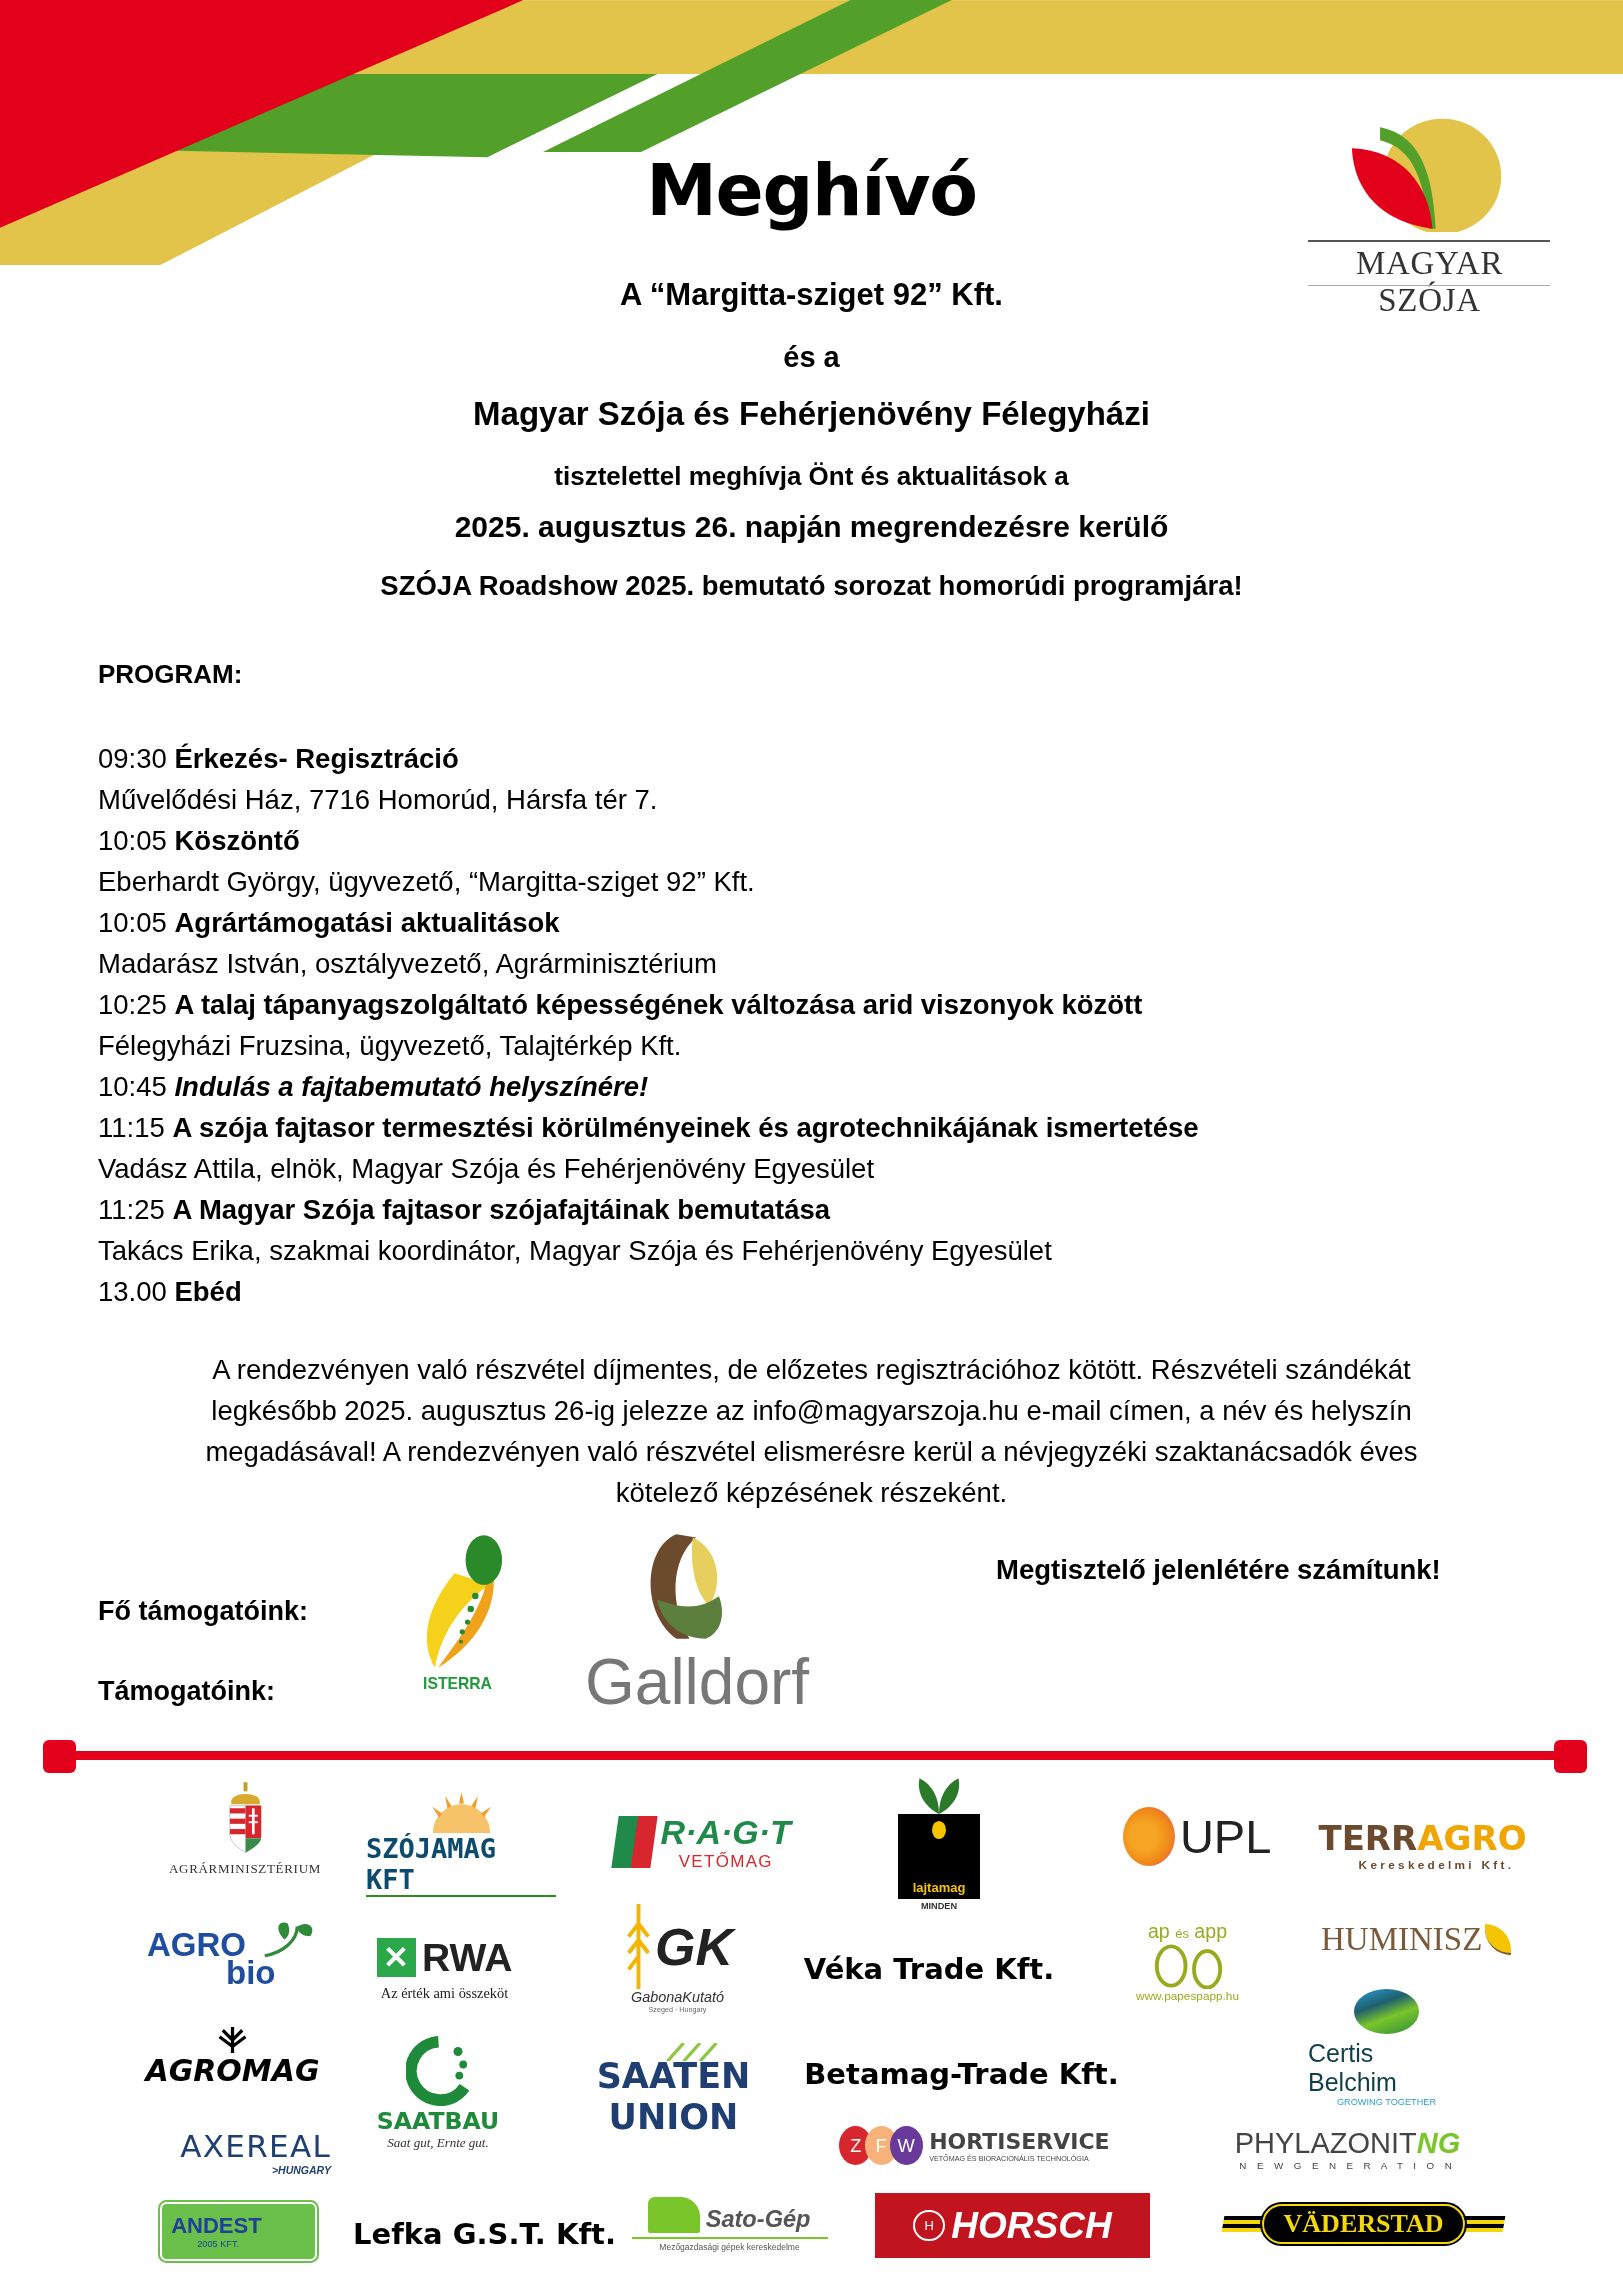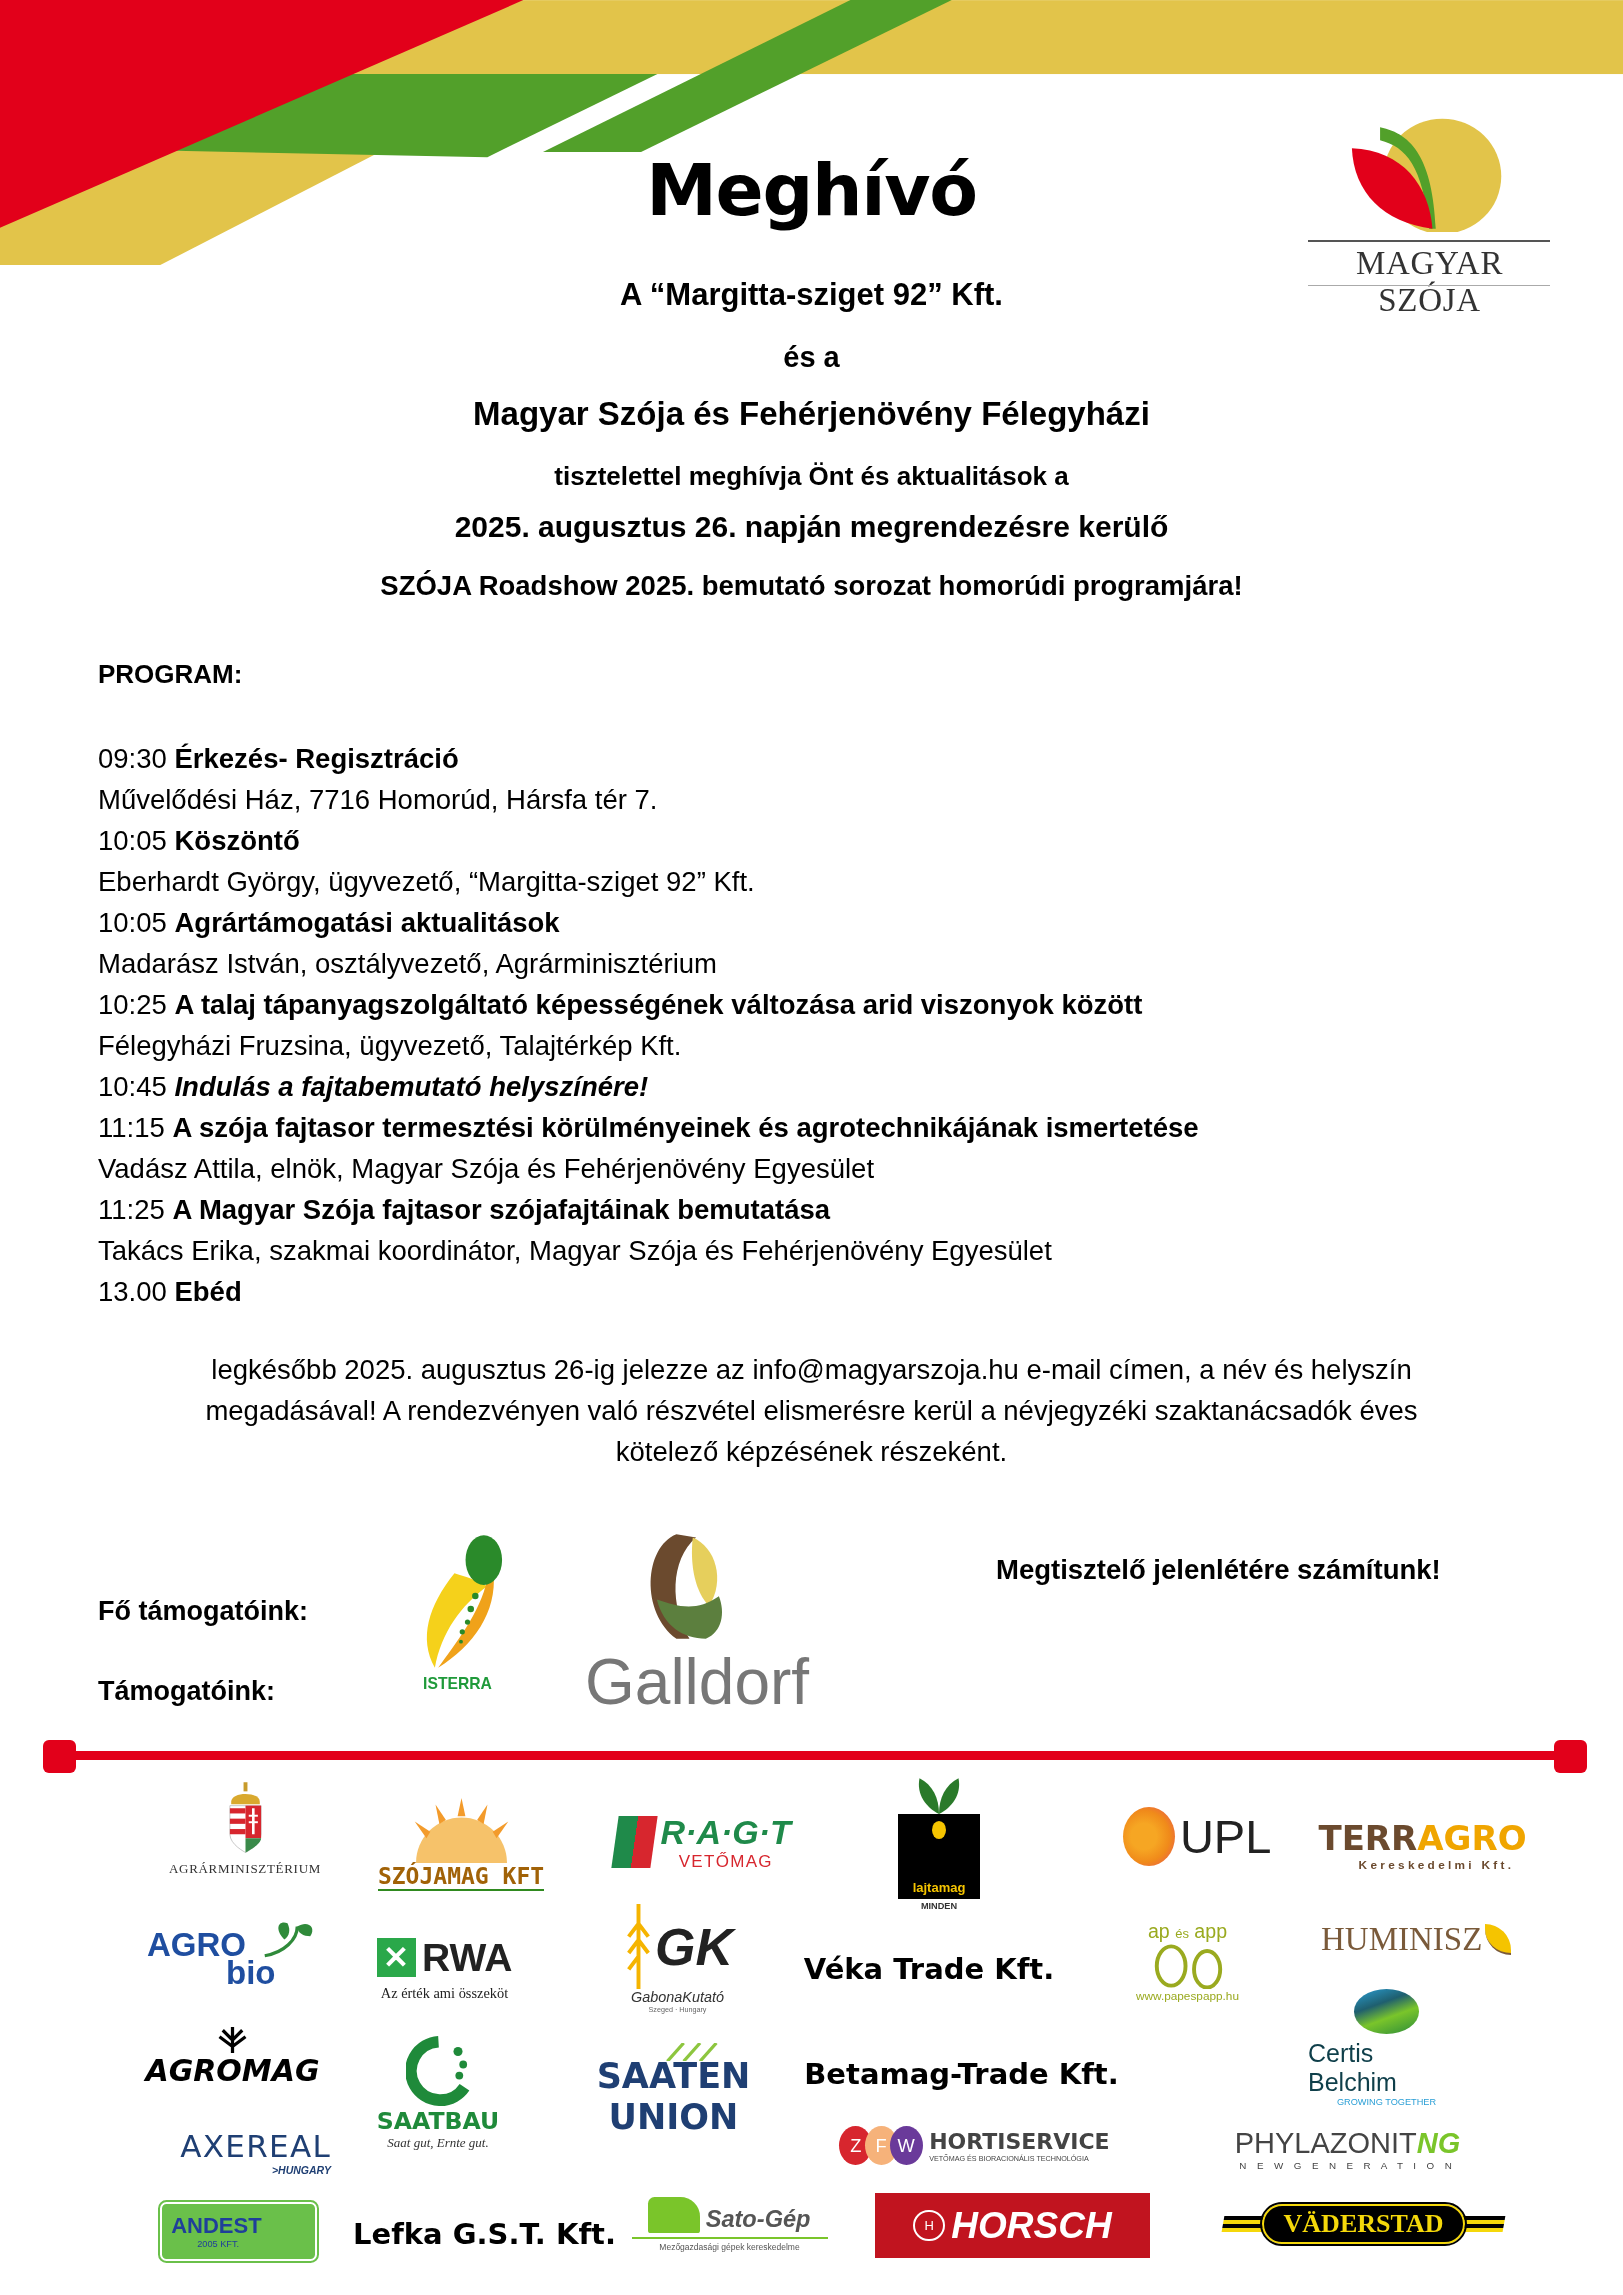--- a/index.html
+++ b/index.html
@@ -76,20 +76,21 @@
     <div class="row">Félegyházi Fruzsina, ügyvezető, Talajtérkép Kft.</div>
     <div class="row"><span>10:45</span> <span class="bi">Indulás a fajtabemutató helyszínére!</span></div>
     <div class="row"><span>11:15</span> <span class="b">A szója fajtasor termesztési körülményeinek és agrotechnikájának ismertetése</span></div>
     <div class="row">Vadász Attila, elnök, Magyar Szója és Fehérjenövény Egyesület</div>
     <div class="row"><span>11:25</span> <span class="b">A Magyar Szója fajtasor szójafajtáinak bemutatása</span></div>
     <div class="row">Takács Erika, szakmai koordinátor, Magyar Szója és Fehérjenövény Egyesület</div>
     <div class="row"><span>13.00</span> <span class="b">Ebéd</span></div>
   </div>
 
 <div class="notice" id="notice">
+    <div>A rendezvényen való részvétel díjmentes, de előzetes regisztrációhoz kötött. Részvételi szándékát</div>
     <div>legkésőbb 2025. augusztus 26-ig jelezze az info@magyarszoja.hu e-mail címen, a név és helyszín</div>
     <div>megadásával! A rendezvényen való részvétel elismerésre kerül a névjegyzéki szaktanácsadók éves</div>
     <div>kötelező képzésének részeként.</div>
   </div>
 
 <div class="abs sponsor-main">Fő támogatóink:</div>
 <div class="abs sponsor-other">Támogatóink:</div>
 <div class="abs closing">Megtisztelő jelenlétére számítunk!</div>
 
 <div class="abs" style="left:415px; top:1534px; width:105px; height:164px;">
@@ -140,21 +141,21 @@
   <svg width="131" height="65" viewBox="0 0 200 100">
     <path d="M30,100 A70,70 0 0 1 170,100 Z" fill="#f6c26a"></path>
     <g fill="#f39b2b">
       <path d="M100,0 L106,28 L94,28 Z"></path>
         <path d="M60,10 L76,34 L66,40 Z"></path>
         <path d="M140,10 L134,40 L124,34 Z"></path>
       <path d="M28,36 L52,52 L46,62 Z"></path>
         <path d="M172,36 L154,62 L148,52 Z"></path>
     </g>
   </svg>
-  <div style="font-family:'DejaVu Sans Mono', monospace; font-weight:bold; font-size:23px; color:#a16207; border-bottom:2px solid #2f8a1f;">SZÓJAMAG KFT</div>
+  <div style="font-family:'DejaVu Sans Mono', monospace; font-weight:bold; font-size:27px; color:#0c4a6e; border-bottom:2px solid #2f8a1f;">SZÓJAMAG KFT</div>
 </div>
 
 <div class="logo" style="left:582px; top:1806px; width:242px; height:72px; flex-direction:row;">
   <div style="width:39px; height:52px; background:linear-gradient(90deg,#1f8a4a 50%,#d7262e 50%); transform:skewX(-8deg);"></div>
   <div style="display:flex; flex-direction:column; align-items:center; margin-left:6.5px;">
     <div style="font-size:34px; font-weight:bold; font-style:italic; color:#1f8a4a;">R·A·G·T</div>
     <div style="font-size:17px; color:#d7262e; letter-spacing:1.3px;">VETŐMAG</div>
   </div>
 </div>
 

